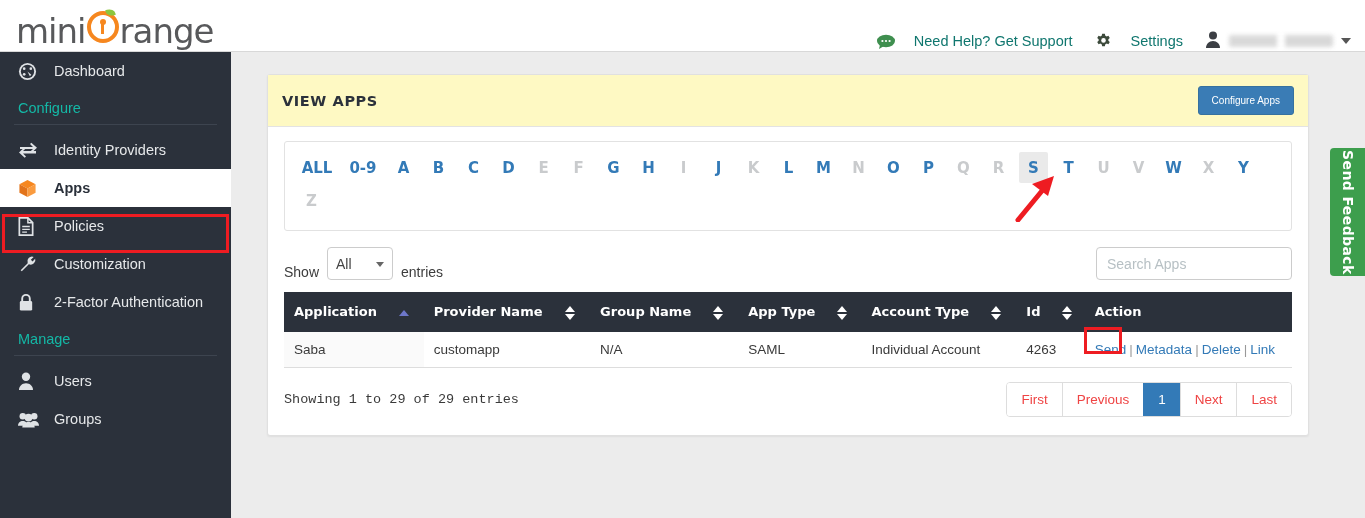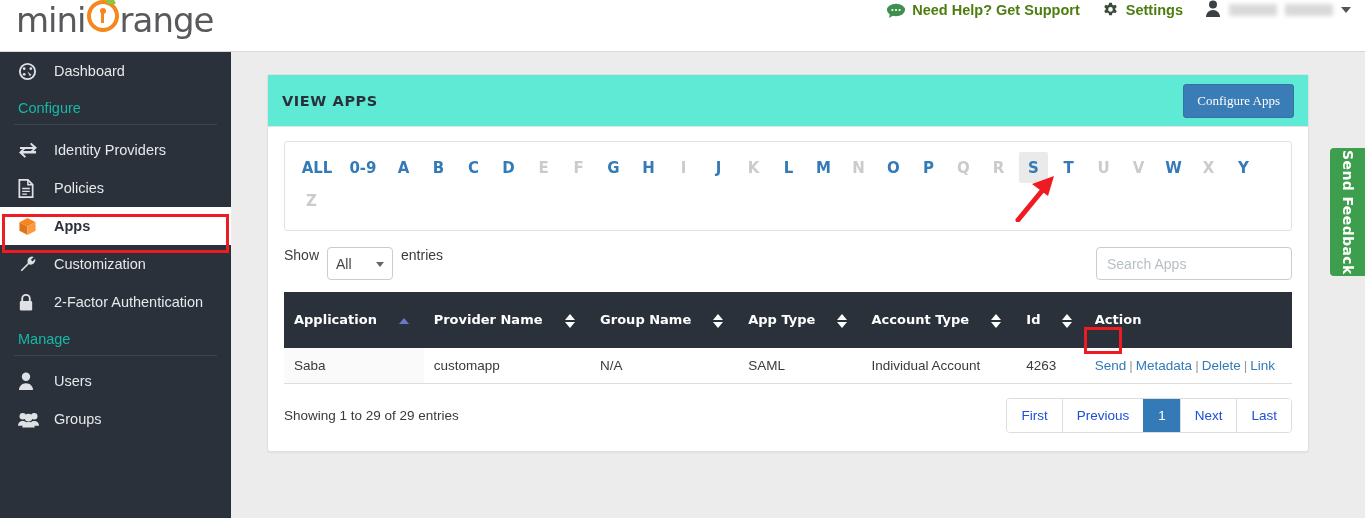--- a/index.html
+++ b/index.html
@@ -8,21 +8,21 @@
     background: #ececec;
     font-family: "Liberation Sans", sans-serif;
     overflow: hidden;
   }
   .app { position: relative; width: 1365px; height: 518px; }
 
   
   .topbar {
     position: absolute; left: 0; top: 0; width: 1365px; height: 52px;
     background: #ffffff; border-bottom: 1px solid #d8d8d8;
-    display: flex; align-items: flex-start;
+    display: flex; align-items: flex-end;
   }
   .logo { margin-left: 16px; display: flex; align-items: baseline; }
   .logo-text {
     font-size: 34px; letter-spacing: -1px; color: #58595b;
     font-weight: 400; font-family: "DejaVu Sans", sans-serif;
   }
   .logo-o {
     position: relative; display: inline-block;
     width: 32px; height: 32px; margin: 0 1px; vertical-align: -4px;
   }
@@ -41,21 +41,21 @@
   .logo-o .leaf {
     position: absolute; left: 19px; top: -2px; width: 9px; height: 7px;
     background: #8dc63f; border-radius: 0 80% 0 80%; transform: rotate(-15deg);
   }
 
   .topright {
     margin-left: auto; margin-right: 14px;
     display: flex; align-items: center; gap: 22px;
     font-size: 14.5px; color: #5a6b58;
   }
-  .tr-item { display: flex; align-items: center; gap: 7px; cursor: pointer; color: #4d7c0f; font-weight: bold; }
+  .tr-item { display: flex; align-items: center; gap: 19px; cursor: pointer; color: #0f766e; }
   .tr-item svg { display: block; }
   .user-chip { display: flex; align-items: center; gap: 8px; cursor: pointer; }
   .user-blur {
     width: 104px; height: 12px; border-radius: 2px;
     background: linear-gradient(90deg,#d3d3d3 0 46%, #fff 46% 54%, #d2d2d2 54% 100%);
     filter: blur(2.2px); opacity: .85;
   }
   .caret-down {
     width: 0; height: 0; border-left: 5px solid transparent;
     border-right: 5px solid transparent; border-top: 6px solid #555;
@@ -90,52 +90,52 @@
   }
 
   
   .main { position: absolute; left: 231px; top: 52px; right: 0; bottom: 0; background: #ececec; }
   .panel {
     position: absolute; left: 36px; top: 22px; width: 1042px;
     background: #ffffff; border: 1px solid #e0e0e0; border-radius: 3px;
     box-shadow: 0 1px 2px rgba(0,0,0,.06);
   }
   .panel-head {
-    height: 52px; background: #5eead4; border-bottom: 1px solid #e3e3e3;
+    height: 52px; background: #fef9c3; border-bottom: 1px solid #e3e3e3;
     display: flex; align-items: center; padding: 0 14px;
   }
   .panel-title {
     font-size: 14.5px; letter-spacing: .6px; color: #2b313b;
     font-weight: bold; font-family: "DejaVu Sans", sans-serif;
   }
   .btn-configure {
     margin-left: auto; background: #3a7cb5; color: #fff; border: 1px solid #36719f;
-    border-radius: 3px; font-size: 13px; padding: 8px 13px; cursor: pointer;
-    font-family: Liberation Serif, serif;
+    border-radius: 3px; font-size: 10px; padding: 8px 13px; cursor: pointer;
+    font-family: Liberation Sans, sans-serif;
   }
 
   .panel-body { padding: 14px 16px 18px 16px; }
 
   .alpha-box {
     border: 1px solid #e2e2e2; border-radius: 3px; padding: 10px 12px 12px 12px;
     display: flex; flex-wrap: wrap; align-items: center;
   }
   .alpha {
     min-width: 29px; height: 31px; margin-right: 6px; margin-bottom: 2px;
     display: inline-flex; align-items: center; justify-content: center;
     font-size: 15px; font-weight: bold; color: #337ab7; cursor: pointer;
     font-family: "DejaVu Sans", sans-serif; padding: 0 4px; border-radius: 2px;
   }
   .alpha.wide { min-width: 40px; }
   .alpha.disabled { color: #c9cbcd; cursor: default; }
   .alpha.selected { background: #eaeaea; }
 
   
   .ctrl-row { display: flex; align-items: center; margin-top: 16px; }
-  .show-wrap { display: flex; align-items: flex-start; gap: 8px; font-size: 14px; color: #3c3c3c; }
+  .show-wrap { display: flex; align-items: flex-end; gap: 8px; font-size: 14px; color: #3c3c3c; }
   .mini-select {
     position: relative; width: 66px; height: 33px; border: 1px solid #ccc;
     border-radius: 4px; background: #fff; display: flex; align-items: center;
     padding: 0 8px; font-size: 14px; color: #444; cursor: pointer;
   }
   .mini-select .arr {
     position: absolute; right: 8px; top: 14px;
     width: 0; height: 0; border-left: 4px solid transparent;
     border-right: 4px solid transparent; border-top: 5px solid #666;
   }
@@ -144,21 +144,21 @@
     border: 1px solid #ccc; border-radius: 4px; background: #fff;
     padding: 0 10px; font-size: 14px; color: #333;
     font-family: "Liberation Sans", sans-serif;
   }
   .search-input::placeholder { color: #b7c0c4; }
 
   
   table.apps { width: 100%; border-collapse: collapse; margin-top: 12px; }
   table.apps thead th {
     background: #2b313b; color: #fff; font-size: 13px; font-weight: bold;
-    text-align: left; padding: 20px 10px; white-space: nowrap;
+    text-align: left; padding: 12px 10px; white-space: nowrap;
     font-family: "DejaVu Sans", sans-serif; position: relative; cursor: pointer;
   }
   .sorter { display: inline-block; width: 10px; margin-left: 22px; vertical-align: middle; }
   .sorter i { display: block; width: 0; height: 0; margin: 0 auto; }
   .up   { border-left: 5px solid transparent; border-right: 5px solid transparent; border-bottom: 6px solid #ffffff; }
   .down { border-left: 5px solid transparent; border-right: 5px solid transparent; border-top: 6px solid #ffffff; margin-top: 2px !important; }
   .up.act { border-bottom-color: #6d77c9; }
   .sorter.single i { border-bottom-color: #6d77c9; }
 
   table.apps tbody td {
@@ -169,24 +169,24 @@
   td.action a { color: #337ab7; text-decoration: none; cursor: pointer; }
   td.action .sep { color: #999; margin: 0 3px; }
 
   .anno-edit {
     position: absolute; left: 1084px; top: 327px; width: 38px; height: 27px;
     border: 3px solid #ee1c22; pointer-events: none; z-index: 40;
   }
 
   
   .tfoot { display: flex; align-items: center; margin-top: 14px; }
-  .showing { font-size: 13.5px; color: #3a3a3a; }
+  .showing { font-size: 13.5px; color: #3a3a3a; font-family: Liberation Mono, monospace; }
   .pager { margin-left: auto; display: flex; border: 1px solid #ddd; border-radius: 4px; overflow: hidden; }
   .pager div {
-    padding: 9px 14px; font-size: 13.5px; color: #1d4ed8; background: #fff;
+    padding: 9px 14px; font-size: 13.5px; color: #ef4444; background: #fff;
     border-left: 1px solid #ddd; cursor: pointer;
   }
   .pager div:first-child { border-left: none; }
   .pager div.cur { background: #337ab7; color: #fff; border-color: #337ab7; }
 
   
   .feedback {
     position: absolute; right: 0; top: 148px; width: 35px; height: 128px;
     background: #3d9e4d; color: #fff; border-radius: 4px 0 0 4px;
     display: flex; align-items: center; justify-content: center; cursor: pointer;
@@ -276,40 +276,40 @@
       <span class="si-ico">
         <svg width="20" height="16" viewBox="0 0 20 16">
             <path d="M2 5h13l-3-3 1.3-1.3L19 5.7 13.3 11 12 9.7 15 7H2z" fill="#dfe2e5"></path>
             <path d="M18 11.5H5l3 3-1.3 1.3L1 10.5 6.7 5 8 6.3 5 9h13z" fill="#dfe2e5"></path>
           </svg>
       </span>
       <span>Identity Providers</span>
     </div>
 
 
+    <div class="side-item active">
+      <span class="si-ico">
+        <svg width="19" height="19" viewBox="0 0 20 20">
+            <path d="M10 1 L18.5 5.5 L10 10 L1.5 5.5 Z" fill="#f6871f"></path>
+            <path d="M1.5 5.5 L10 10 L10 19 L1.5 14.5 Z" fill="#e2731a"></path>
+            <path d="M18.5 5.5 L10 10 L10 19 L18.5 14.5 Z" fill="#fa9b3f"></path>
+          </svg>
+      </span>
+      <span>Apps</span>
+    </div>
+
     <div class="side-item">
       <span class="si-ico">
         <svg width="16" height="19" viewBox="0 0 16 20">
             <path d="M1 1h9l5 5v13H1z" fill="none" stroke="#dfe2e5" stroke-width="1.8"></path>
             <path d="M10 1v5h5" fill="none" stroke="#dfe2e5" stroke-width="1.6"></path>
             <path d="M4 10h8M4 13h8M4 16h5" stroke="#dfe2e5" stroke-width="1.4"></path>
           </svg>
       </span>
       <span>Policies</span>
-    </div>
-
-    <div class="side-item active">
-      <span class="si-ico">
-        <svg width="19" height="19" viewBox="0 0 20 20">
-            <path d="M10 1 L18.5 5.5 L10 10 L1.5 5.5 Z" fill="#f6871f"></path>
-            <path d="M1.5 5.5 L10 10 L10 19 L1.5 14.5 Z" fill="#e2731a"></path>
-            <path d="M18.5 5.5 L10 10 L10 19 L18.5 14.5 Z" fill="#fa9b3f"></path>
-          </svg>
-      </span>
-      <span>Apps</span>
     </div>
 
     <div class="side-item">
       <span class="si-ico">
         <svg width="19" height="19" viewBox="0 0 20 20">
             <path d="M18 3.5a5 5 0 0 1-6.6 6.3L4 17.2 2.8 16l7.4-7.4A5 5 0 0 1 16.5 2l-3 3 1.8 1.8 3-3z" fill="#dfe2e5"></path>
           </svg>
       </span>
       <span>Customization</span>
     </div>

